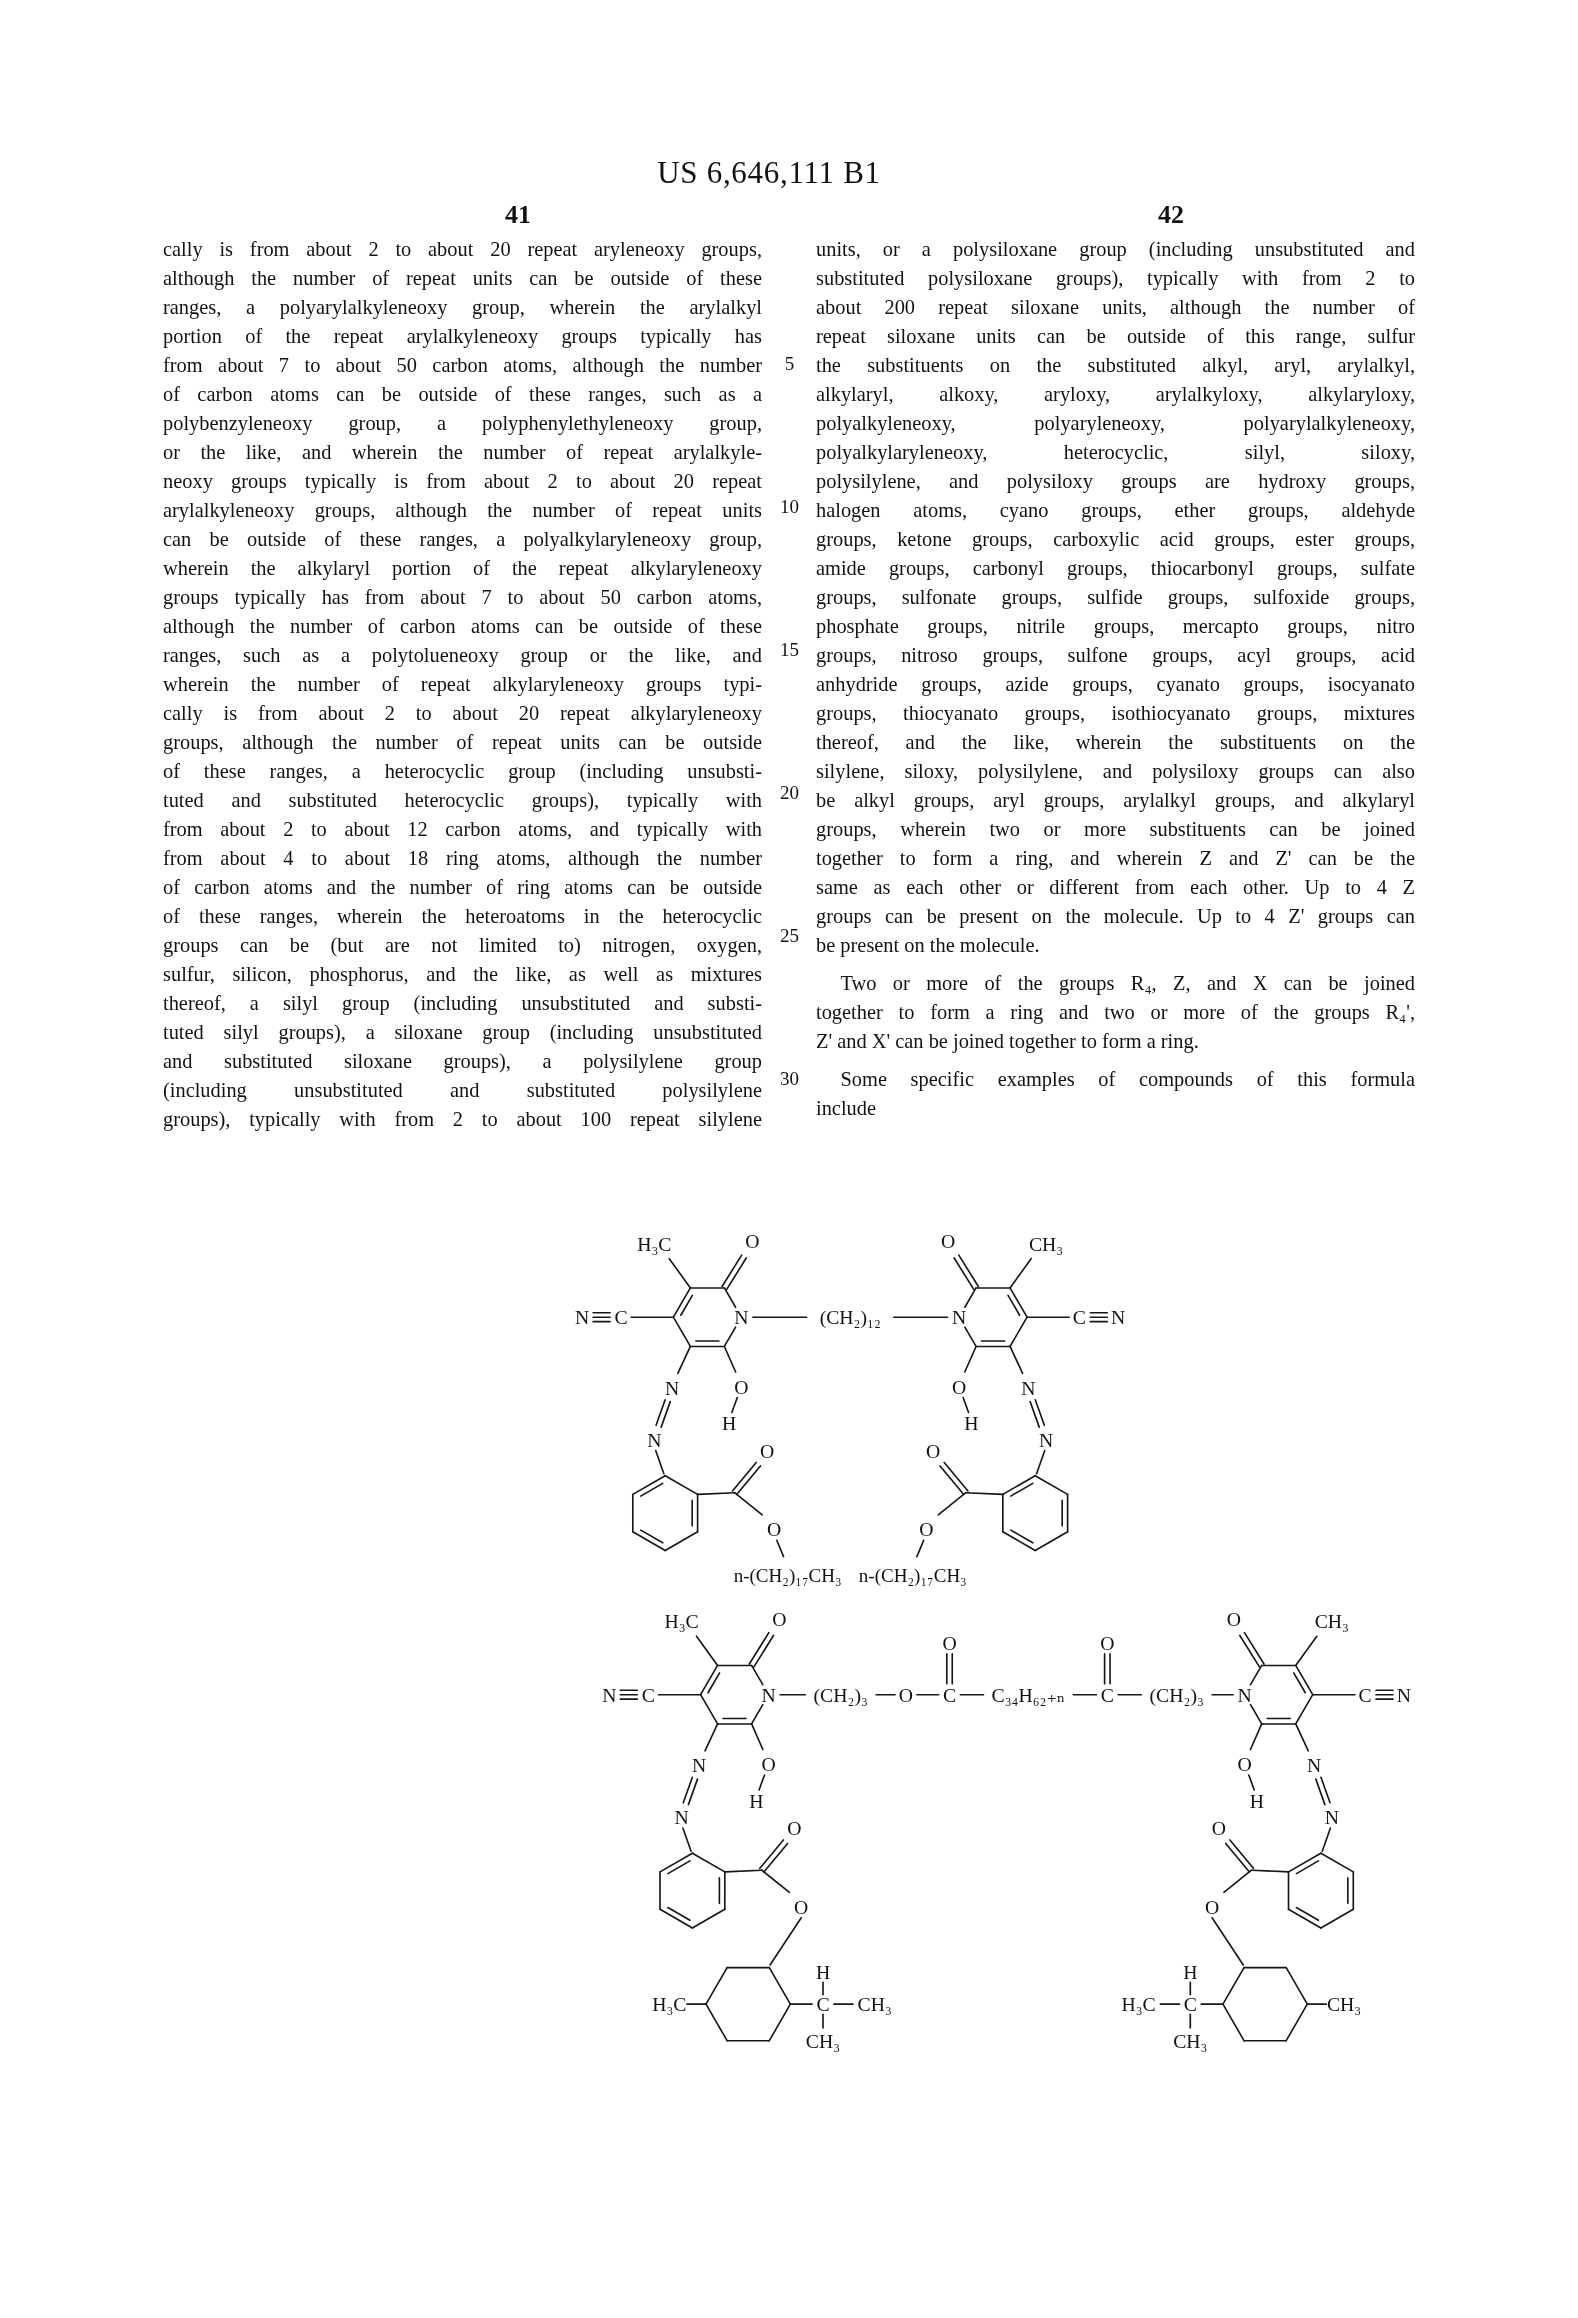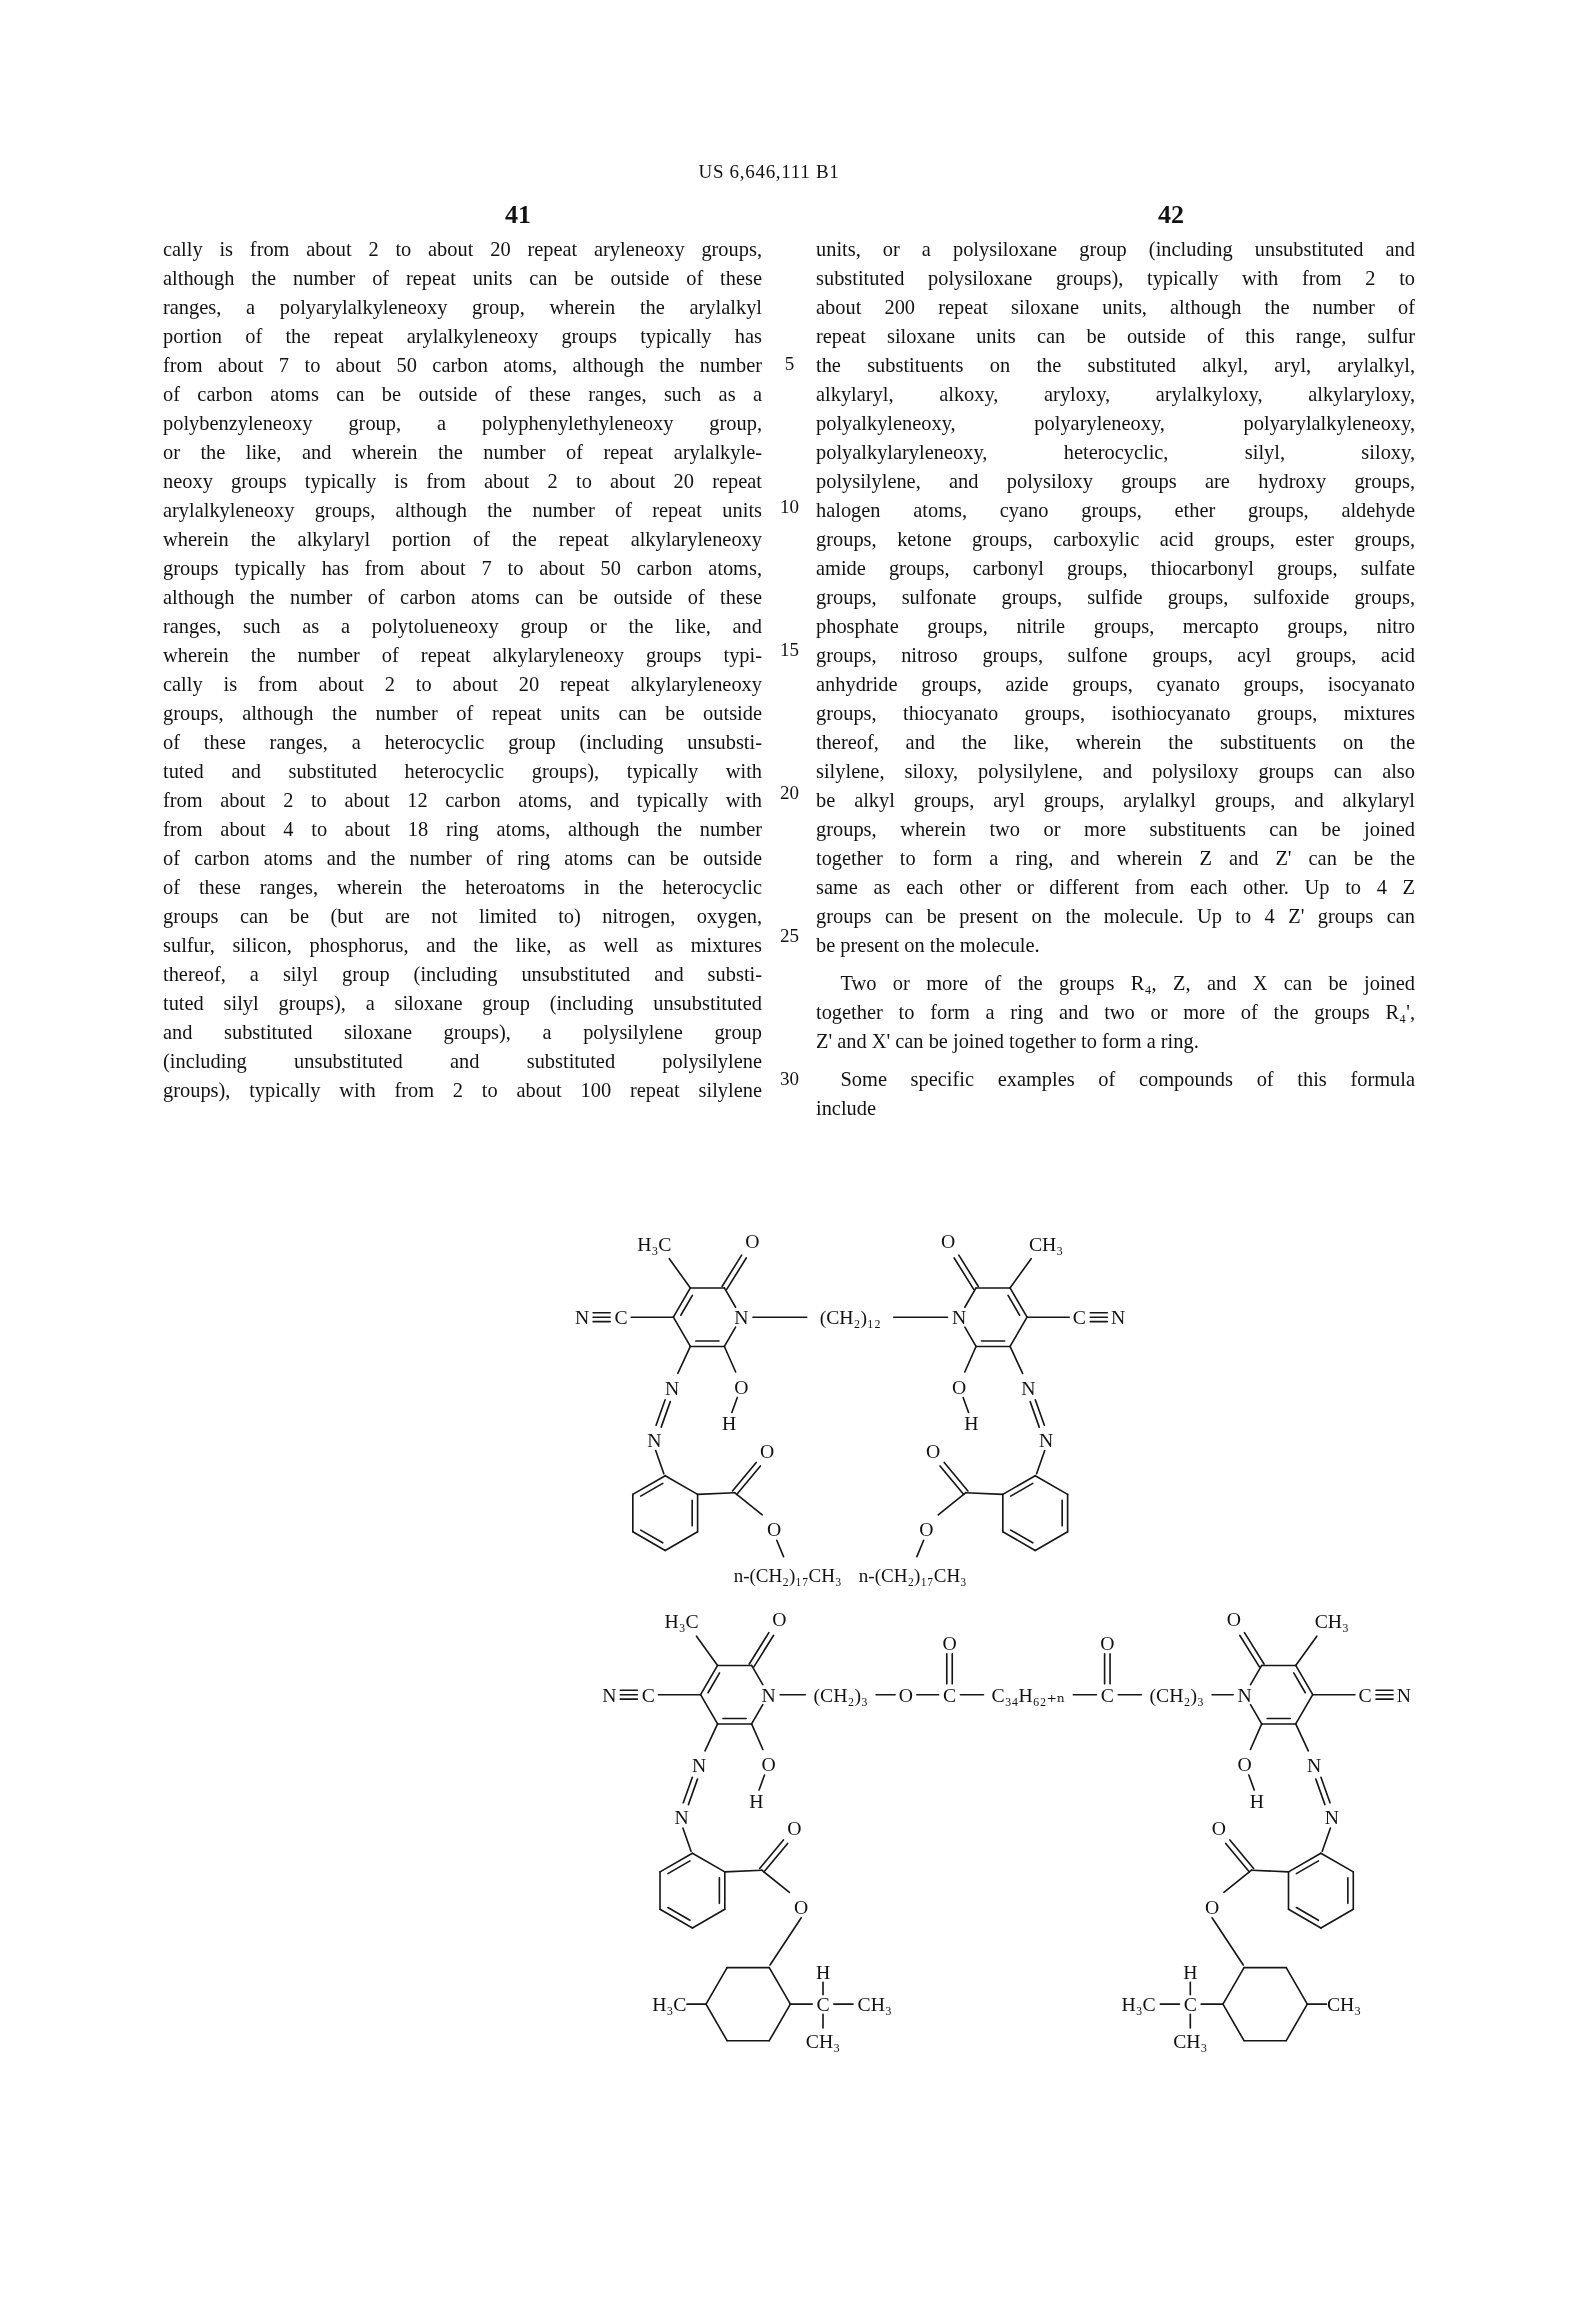--- a/index.html
+++ b/index.html
@@ -1,19 +1,19 @@
 <!DOCTYPE html>
 <html style="font-size:11px"><head>
 <meta charset="utf-8">
 <style>
   html,body{margin:0;padding:0;background:#ffffff;}
   body{width:1578px;height:2319px;position:relative;overflow:hidden;
        font-family:"Liberation Serif","DejaVu Serif",serif;color:#121212;}
-  .patent-number{position:absolute;top:161px;left:0;width:1538px;text-align:center;
-       font-size:19px;letter-spacing:0.7px;}
+  .patent-number{position:absolute;top:155px;left:0;width:1538px;text-align:center;
+       font-size:31px;letter-spacing:0.7px;}
   .colnum{position:absolute;top:200px;font-size:26px;font-weight:bold;width:136px;text-align:right;}
   .colnum.left{left:395px;}
   .colnum.right{left:1048px;}
   .col{position:absolute;top:235px;width:599px;font-size:20.4px;line-height:29px;}
   #leftcol{left:163px;}
   #rightcol{left:816px;}
   .tl{text-align:justify;text-align-last:justify;height:29px;overflow:visible;}
   .tl.end{text-align-last:left;}
   .tl.ind{text-indent:24.5px;margin-top:9px;}
   #gutter{position:absolute;top:235px;left:761px;width:57px;}
@@ -35,20 +35,21 @@
       <div class="tl">cally is from about 2 to about 20 repeat aryleneoxy groups,</div>
       <div class="tl">although the number of repeat units can be outside of these</div>
       <div class="tl">ranges, a polyarylalkyleneoxy group, wherein the arylalkyl</div>
       <div class="tl">portion of the repeat arylalkyleneoxy groups typically has</div>
       <div class="tl">from about 7 to about 50 carbon atoms, although the number</div>
       <div class="tl">of carbon atoms can be outside of these ranges, such as a</div>
       <div class="tl">polybenzyleneoxy group, a polyphenylethyleneoxy group,</div>
       <div class="tl">or the like, and wherein the number of repeat arylalkyle-</div>
       <div class="tl">neoxy groups typically is from about 2 to about 20 repeat</div>
       <div class="tl">arylalkyleneoxy groups, although the number of repeat units</div>
+      <div class="tl">can be outside of these ranges, a polyalkylaryleneoxy group,</div>
       <div class="tl">wherein the alkylaryl portion of the repeat alkylaryleneoxy</div>
       <div class="tl">groups typically has from about 7 to about 50 carbon atoms,</div>
       <div class="tl">although the number of carbon atoms can be outside of these</div>
       <div class="tl">ranges, such as a polytolueneoxy group or the like, and</div>
       <div class="tl">wherein the number of repeat alkylaryleneoxy groups typi-</div>
       <div class="tl">cally is from about 2 to about 20 repeat alkylaryleneoxy</div>
       <div class="tl">groups, although the number of repeat units can be outside</div>
       <div class="tl">of these ranges, a heterocyclic group (including unsubsti-</div>
       <div class="tl">tuted and substituted heterocyclic groups), typically with</div>
       <div class="tl">from about 2 to about 12 carbon atoms, and typically with</div>

